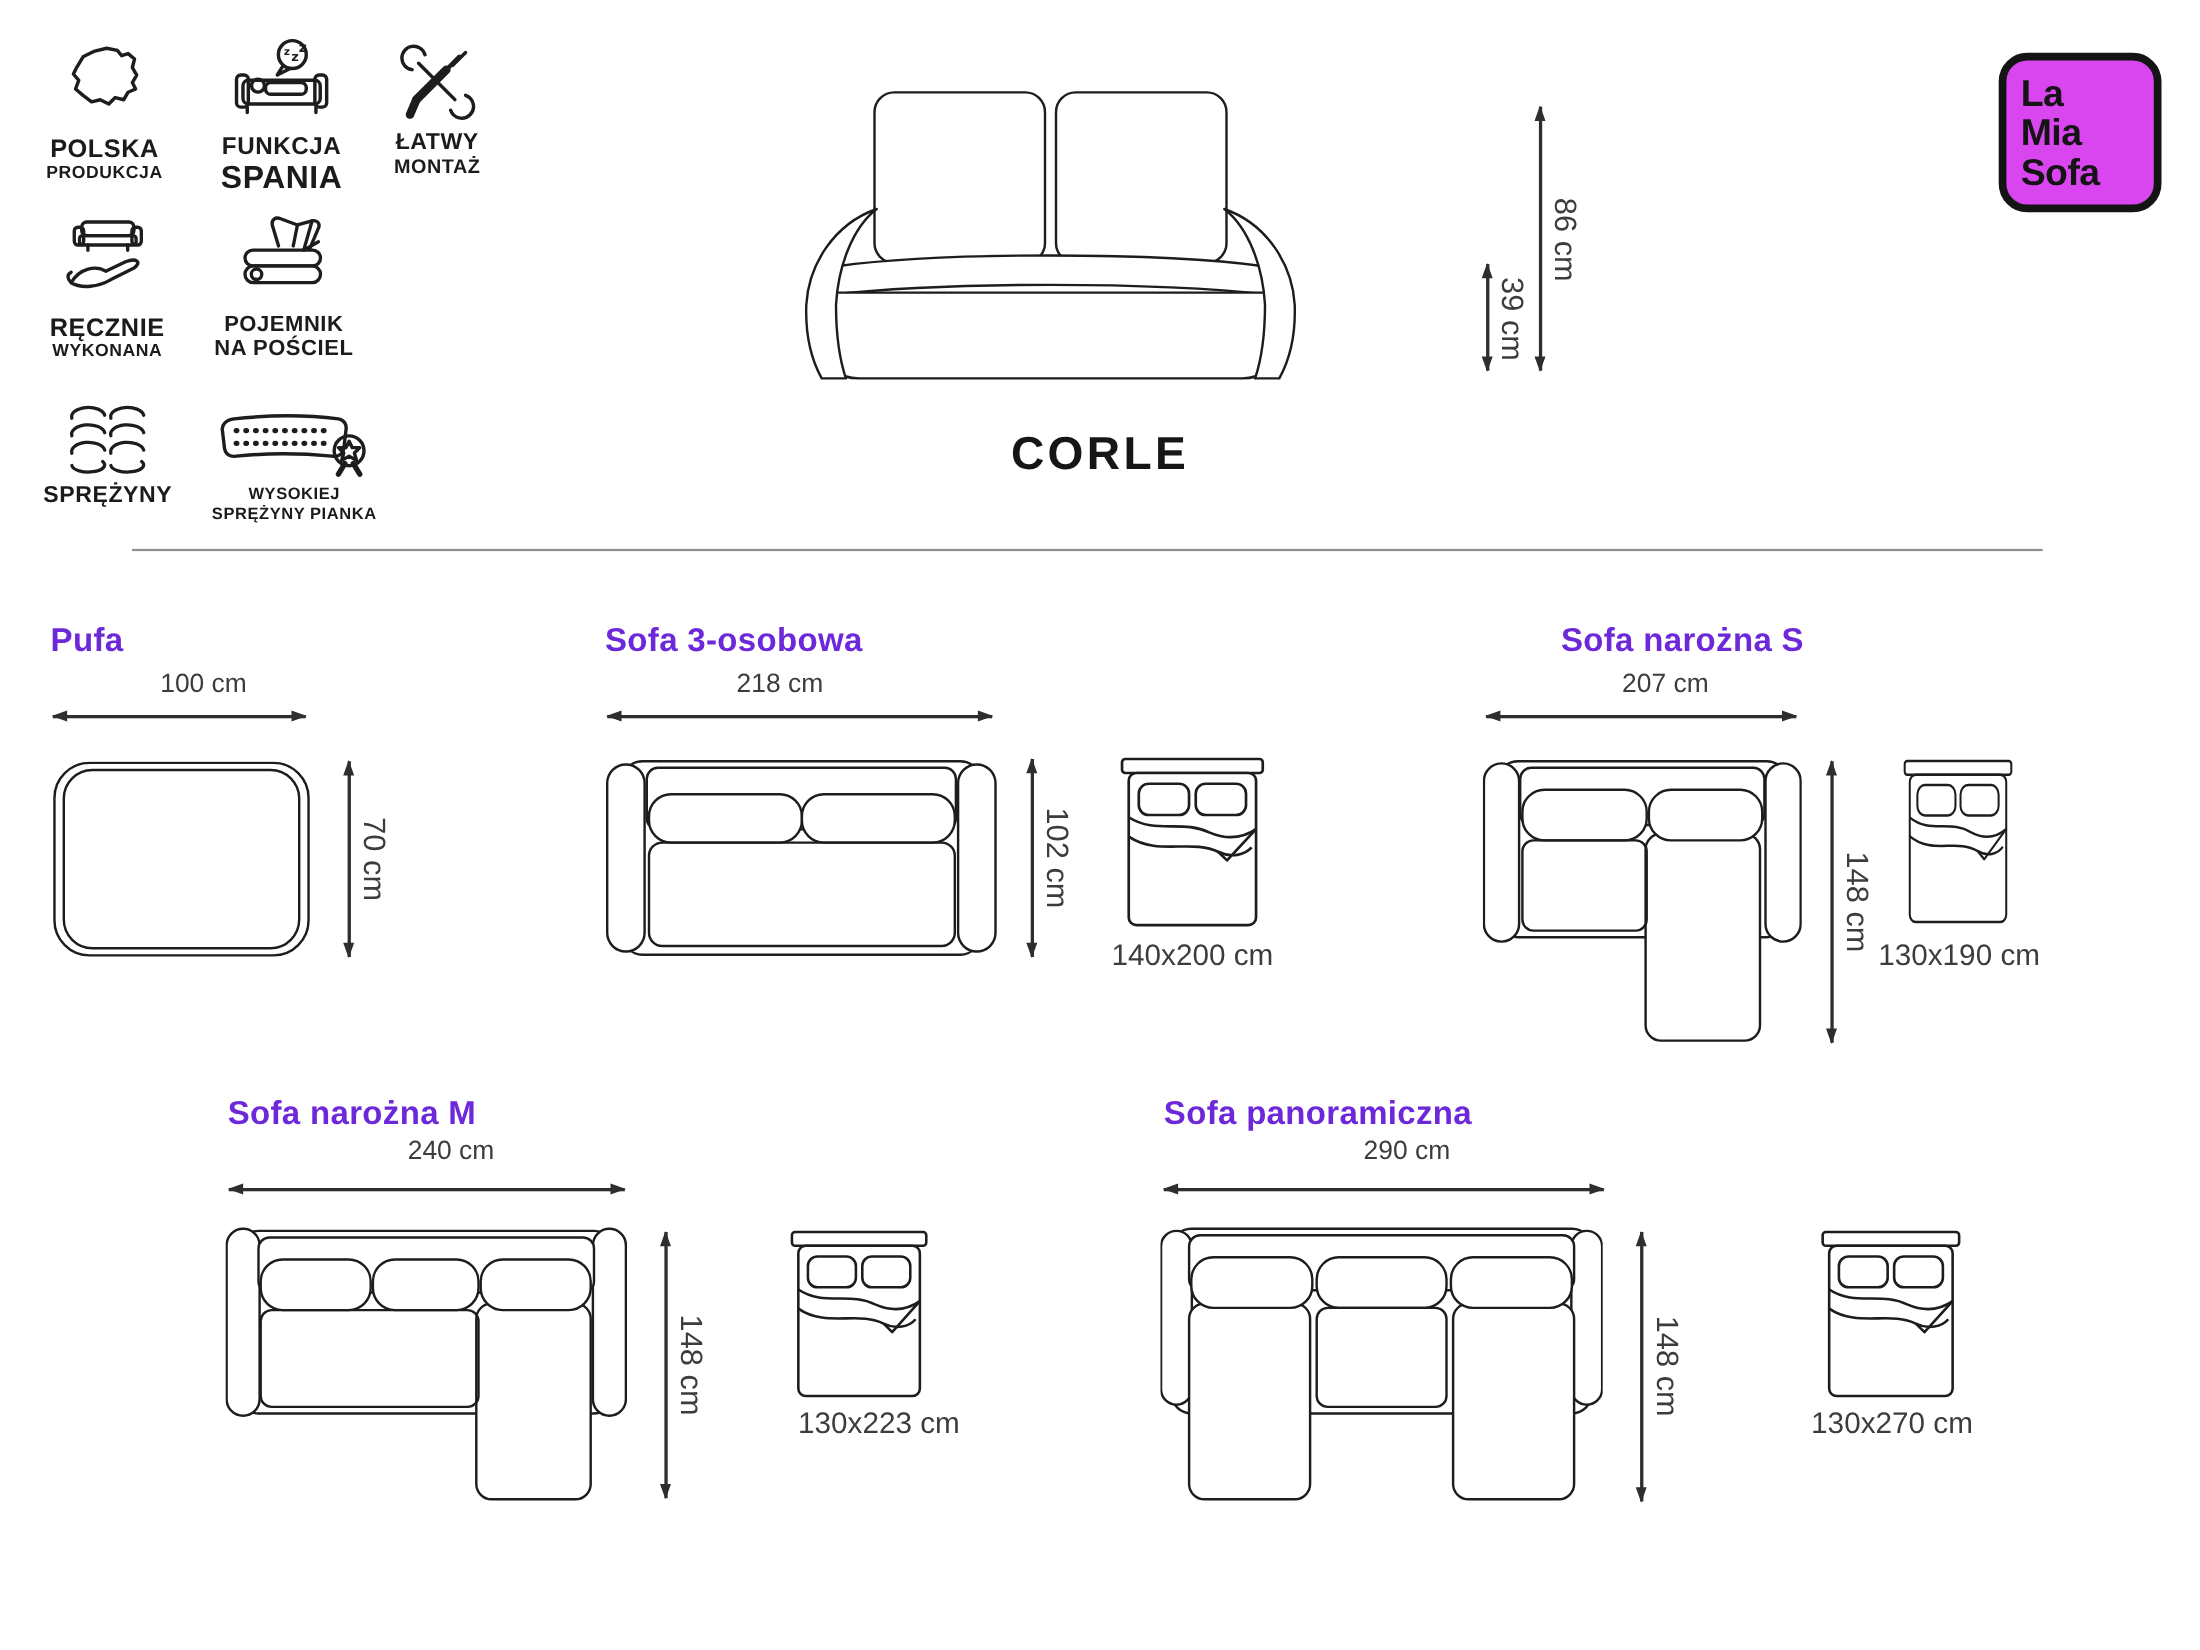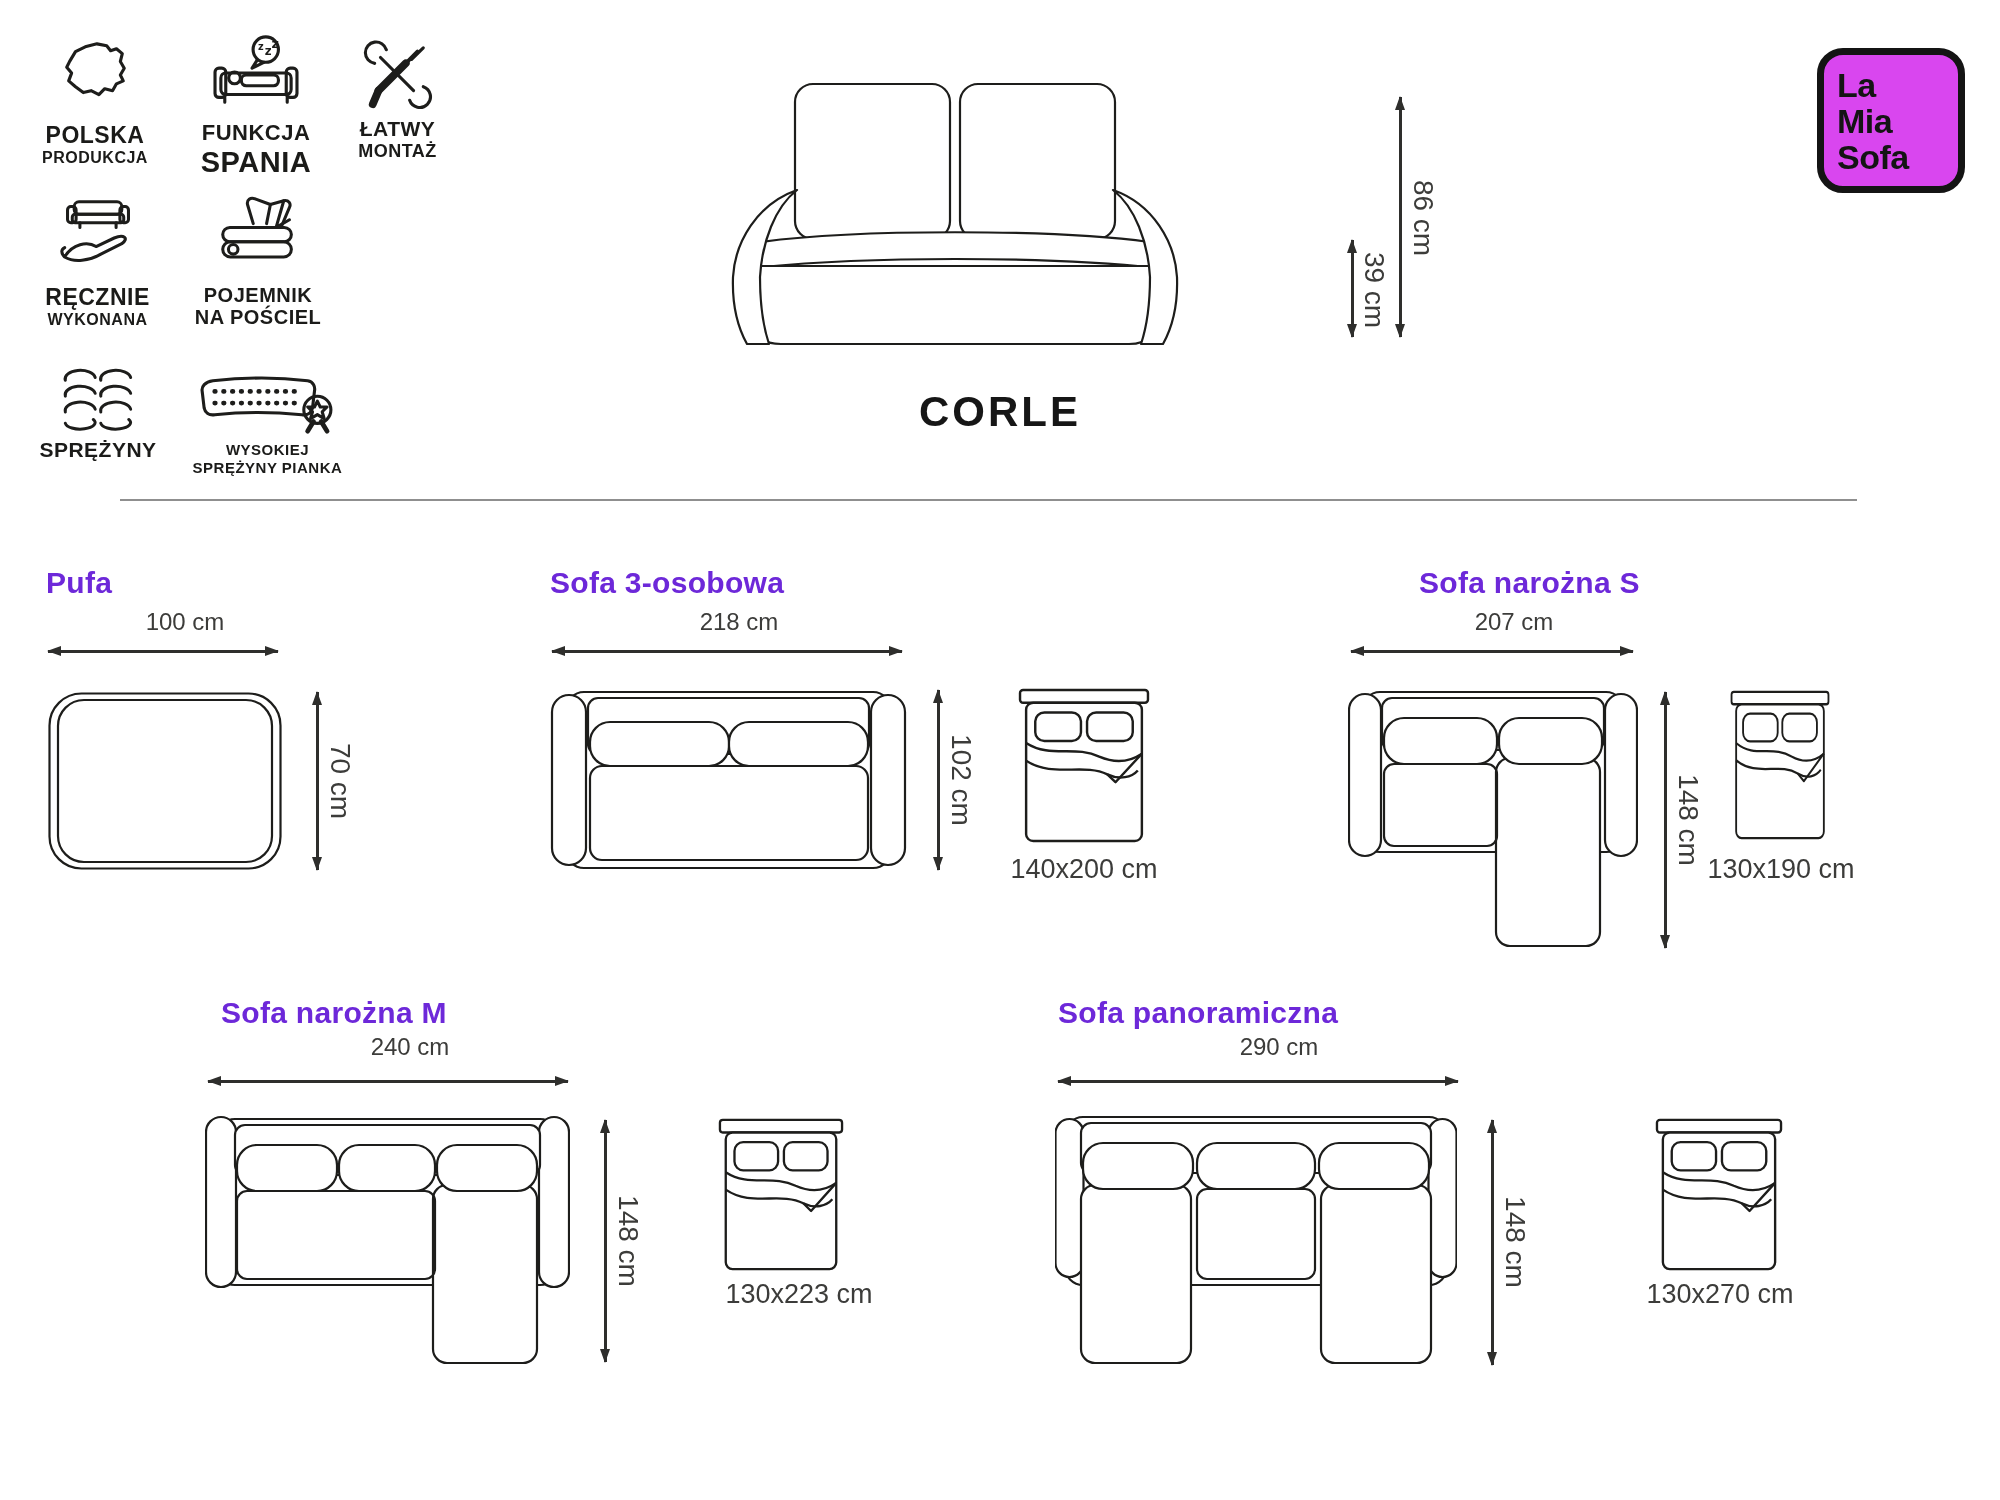--- a/index.html
+++ b/index.html
@@ -210,21 +210,21 @@
 <svg class="abs" style="left:48px;top:692px;" width="234" height="178" viewBox="0 0 234 178">
   <g stroke="#1d1d1b" stroke-width="2.2" fill="#ffffff">
     <rect x="1.5" y="1.5" width="231" height="175" rx="32"></rect>
     <rect x="10" y="8" width="214" height="162" rx="26" fill="none"></rect>
   </g>
 </svg>
 <div class="varrow" style="left:316px;top:692px;height:178px;"></div>
 <div class="vdim" style="left:340px;top:781px;">70 cm</div>
 
 <div class="vtitle" style="left:550px;top:566px;">Sofa 3-osobowa</div>
-<div class="hdim" style="left:717px;top:622px;">218 cm</div>
+<div class="hdim" style="left:687px;top:622px;">218 cm</div>
 <div class="harrow" style="left:552px;top:650px;width:350px;"></div>
 <svg class="abs" style="left:550px;top:688px;" width="357" height="184" viewBox="0 0 357 184">
   <g stroke="#1d1d1b" stroke-width="2.2" fill="#ffffff" stroke-linejoin="round">
     <rect x="16" y="4" width="325" height="176" rx="18"></rect>
     <rect x="2" y="7" width="34" height="170" rx="17"></rect>
     <rect x="321" y="7" width="34" height="170" rx="17"></rect>
     <rect x="38" y="10" width="281" height="56" rx="10"></rect>
     <rect x="40" y="34" width="139" height="44" rx="20"></rect>
     <rect x="179" y="34" width="139" height="44" rx="20"></rect>
     <rect x="40" y="78" width="278" height="94" rx="12" fill="none"></rect>
@@ -252,21 +252,21 @@
     <rect x="36" y="76" width="113" height="82" rx="10" fill="none"></rect>
   </g>
 </svg>
 <div class="varrow" style="left:1664px;top:692px;height:256px;"></div>
 <div class="vdim" style="left:1688px;top:820px;">148 cm</div>
 <svg class="abs" style="left:1730px;top:690px;" width="100" height="150" viewBox="0 0 130 158" preserveAspectRatio="none">
     <use href="#bed-shape"></use>
   </svg>
 <div class="bedlabel" style="left:1781px;top:869px;">130x190 cm</div>
 
-<div class="vtitle" style="left:221px;top:996px;">Sofa narożna M</div>
+<div class="vtitle" style="left:207px;top:996px;">Sofa narożna M</div>
 <div class="hdim" style="left:388px;top:1047px;">240 cm</div>
 <div class="harrow" style="left:208px;top:1080px;width:360px;"></div>
 <svg class="abs" style="left:205px;top:1115px;" width="365" height="252" viewBox="0 0 365 252">
   <g stroke="#1d1d1b" stroke-width="2.2" fill="#ffffff" stroke-linejoin="round">
     <rect x="12" y="4" width="341" height="166" rx="18"></rect>
     <rect x="1" y="2" width="30" height="170" rx="15"></rect>
     <rect x="334" y="2" width="30" height="170" rx="15"></rect>
     <rect x="228" y="70" width="104" height="178" rx="14"></rect>
     <rect x="30" y="10" width="305" height="50" rx="10"></rect>
     <rect x="32" y="30" width="100" height="46" rx="20"></rect>

